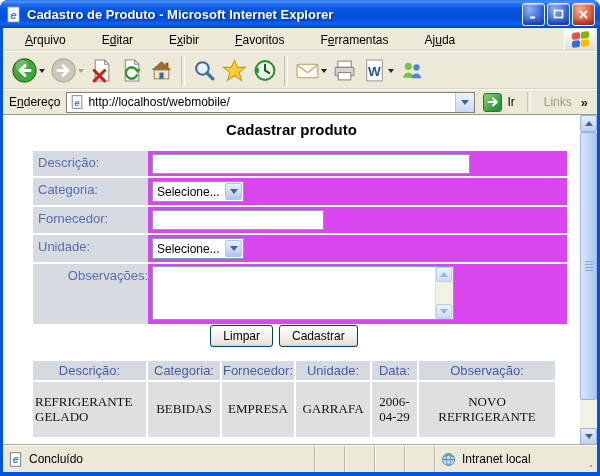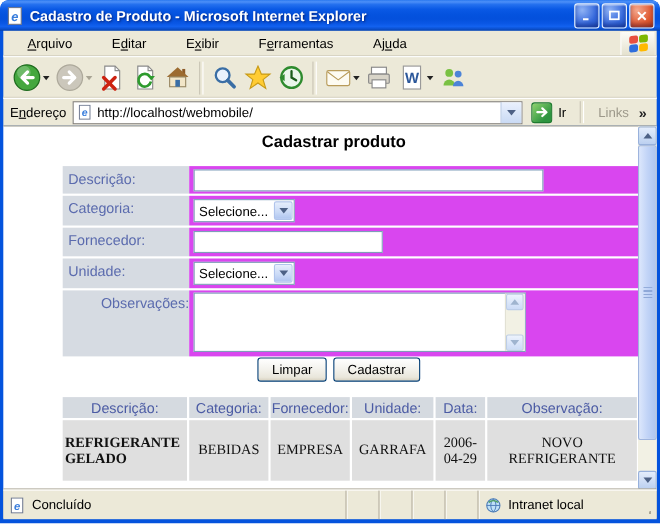--- a/index.html
+++ b/index.html
@@ -44,21 +44,21 @@
   .addr-drop{position:absolute;right:0;top:0;bottom:0;width:18px;background:linear-gradient(#EAF1FD,#C9DAF4);
     border-left:1px solid #B5C8E4;display:flex;align-items:center;justify-content:center;}
   .chev-down{width:0;height:0;border-left:4px solid transparent;border-right:4px solid transparent;border-top:5px solid #4D6185;}
   .go-btn{display:flex;align-items:center;gap:5px;padding:0 4px;color:#000;}
   .go-icon{width:19px;height:19px;border-radius:3px;border:1px solid #1E7A30;box-sizing:border-box;
     background:linear-gradient(135deg,#8FD46E,#2D9440 75%);display:flex;align-items:center;justify-content:center;}
   .links{display:flex;align-items:center;gap:9px;color:#9C988A;padding:0 5px;}
   .links .chev{color:#222;font-weight:bold;font-size:13px;}
   
   .content{position:absolute;top:114px;left:3px;right:3px;height:331px;background:#fff;border-top:1px solid #9C9A8C;
-    box-sizing:border-box;display:flex;padding-left:24px;}
+    box-sizing:border-box;display:flex;}
   .page{width:577px;height:100%;position:relative;overflow:hidden;}
   .heading{margin-top:6px;text-align:center;font-size:15px;font-weight:bold;color:#000;}
   .form{position:absolute;left:30px;top:36px;width:534px;}
   .frow{display:flex;margin-bottom:2px;}
   .r1{height:25px;} .r2{height:27px;} .r3{height:26px;} .r4{height:27px;} .r5{height:60px;text-align:right;}
   .flabel{width:115px;background:#D6DBE2;color:#5B6BAE;font-size:13px;padding:4px 0 0 5px;box-sizing:border-box;flex:0 0 auto;}
   .fvalue{flex:1;background:#d946ef;display:flex;align-items:center;padding-left:4px;box-sizing:border-box;}
   .fvalue.top{align-items:flex-start;padding-top:2px;}
   .txt{height:20px;border:1px solid #7F9DB9;box-sizing:border-box;background:#fff;font-family:inherit;font-size:12px;
     padding:2px 3px;outline:none;}
@@ -76,21 +76,21 @@
   .tri-up-d{width:0;height:0;border-left:4px solid transparent;border-right:4px solid transparent;border-bottom:5px solid #9FB4CF;}
   .tri-down-d{width:0;height:0;border-left:4px solid transparent;border-right:4px solid transparent;border-top:5px solid #9FB4CF;}
   .btn-row{position:absolute;top:210px;left:0;width:562px;display:flex;justify-content:center;gap:6px;}
   .xpbtn{height:22px;padding:0 12px;font-size:12px;color:#000;font-family:inherit;
     background:linear-gradient(#FFFFFF,#F4F3EE 45%,#E9E6DB 85%,#D8D2C0);border:1px solid #003C74;border-radius:3px;}
   
   .datatable{position:absolute;left:30px;top:246px;display:grid;grid-template-columns:113px 72px 72px 74px 45px 136px;gap:2px;}
   .th{background:#D5DAE0;color:#4B5BA4;font-size:13px;height:19px;display:flex;align-items:center;justify-content:center;white-space:nowrap;}
   .td{background:#DFDFDF;font-family:"Liberation Serif","DejaVu Serif",serif;font-size:13px;color:#111;height:55px;
     display:flex;align-items:center;justify-content:center;text-align:center;line-height:1.15;padding:0 1px;box-sizing:border-box;}
-  .td.left{justify-content:flex-start;text-align:left;padding-left:2px;font-weight:bold;}
+  .td.left{justify-content:flex-start;text-align:left;padding-left:2px;}
   
   .vscroll{width:17px;height:100%;background:#F2F1E4;position:relative;flex:0 0 auto;}
   .vs-btn{position:absolute;left:0;width:17px;height:17px;background:linear-gradient(#E4EDFC,#BCD0F0);
     border:1px solid #98B1DC;border-radius:2px;box-sizing:border-box;display:flex;align-items:center;justify-content:center;}
   .vs-up{top:0;} .vs-down{bottom:0;}
   .tri-up{width:0;height:0;border-left:4px solid transparent;border-right:4px solid transparent;border-bottom:5px solid #4D6185;}
   .vs-thumb{position:absolute;left:0;top:17px;width:17px;height:268px;border:1px solid #9EB4DE;border-radius:2px;box-sizing:border-box;
     background:linear-gradient(90deg,#DCE7FC,#C2D4F7 50%,#AFC6F0);}
   .vs-grip{position:absolute;left:4px;top:50%;margin-top:-5px;width:8px;height:10px;
     background:repeating-linear-gradient(#8FA8D8 0 1px,rgba(0,0,0,0) 1px 3px);}
@@ -132,20 +132,21 @@
             <path d="M2 2 L9 9 M9 2 L2 9" stroke="#fff" stroke-width="1.8"></path>
           </svg>
       </div>
     </div>
   </div>
 
   <div class="menubar">
     <div class="menu-item"><span></span><span class="u">A</span><span>rquivo</span></div>
     <div class="menu-item"><span>E</span><span class="u">d</span><span>itar</span></div>
     <div class="menu-item"><span>E</span><span class="u">x</span><span>ibir</span></div>
+    <div class="menu-item"><span></span><span class="u">F</span><span>avoritos</span></div>
     <div class="menu-item"><span>F</span><span class="u">e</span><span>rramentas</span></div>
     <div class="menu-item"><span>Aj</span><span class="u">u</span><span>da</span></div>
     <div class="winflag">
       <span class="flag">
           <i class="fq1"></i>
           <i class="fq2"></i>
           <i class="fq3"></i>
           <i class="fq4"></i>
         </span>
     </div>

